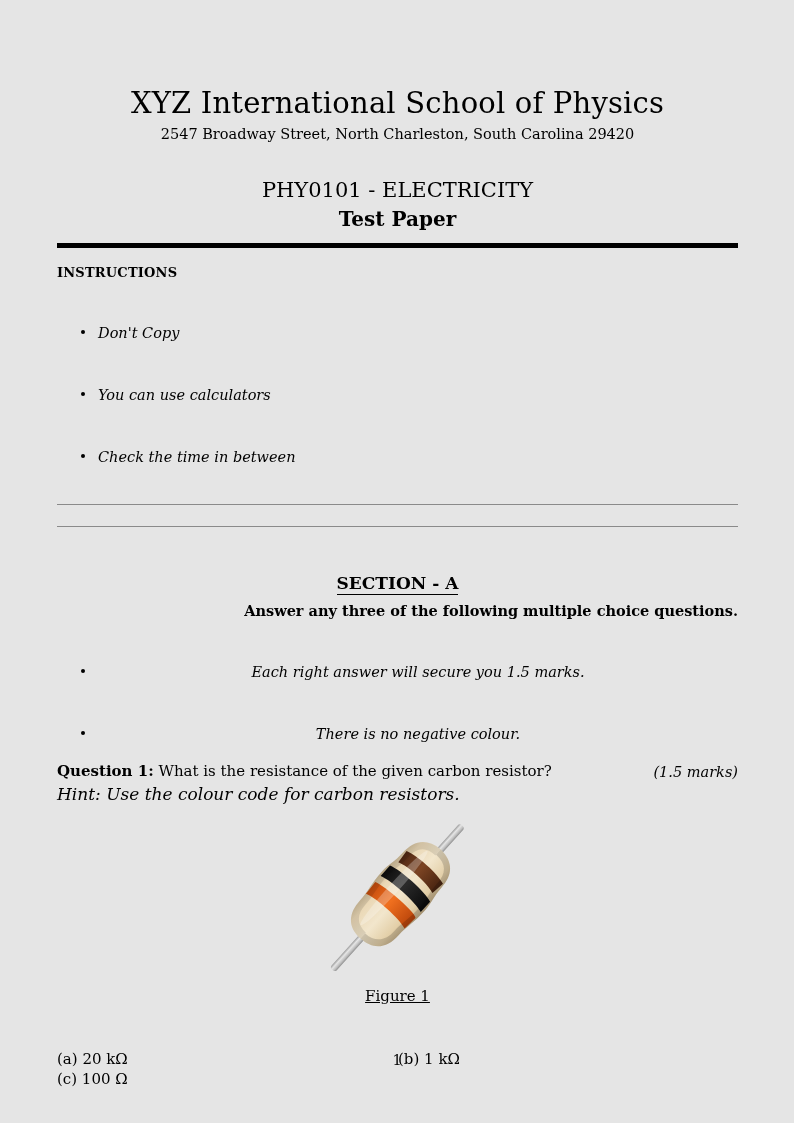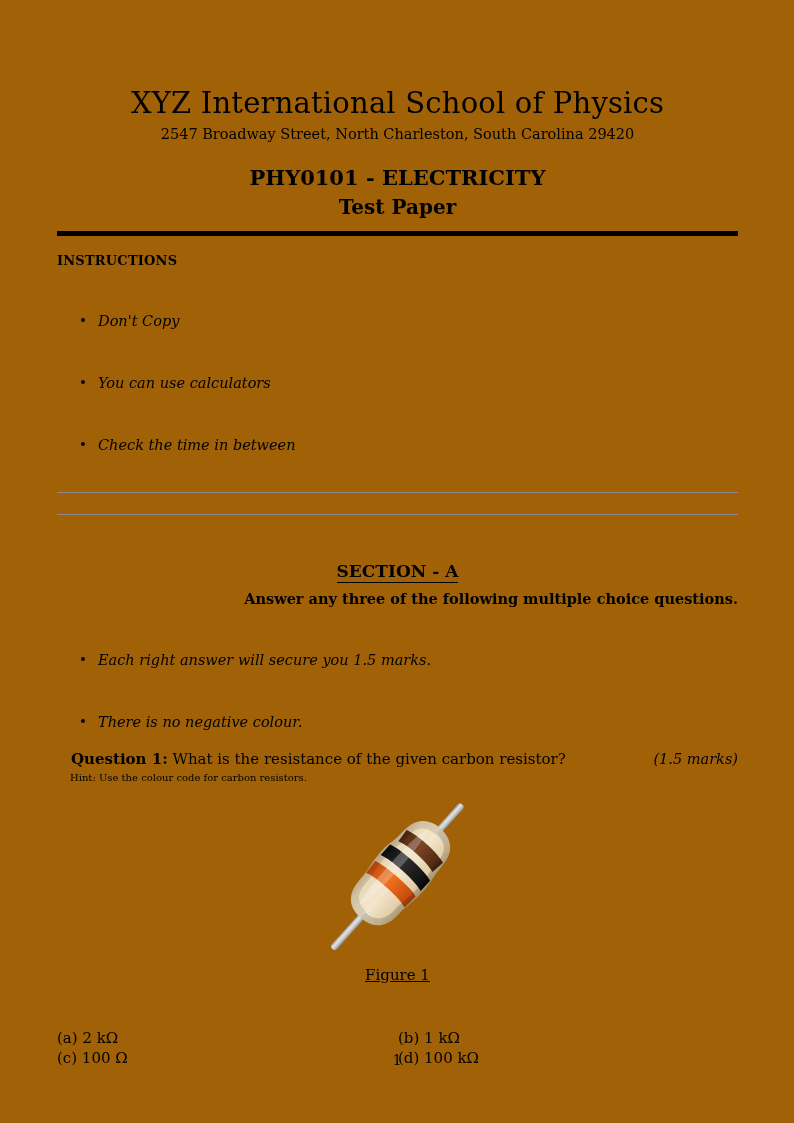--- a/index.html
+++ b/index.html
@@ -4,21 +4,21 @@
 <style>
   html, body {
     margin: 0;
     padding: 0;
     background: #ffffff;
   }
   .page {
     position: relative;
     width: 794px;
     height: 1123px;
-    background: #a16207;
+    background: #e5e5e5;
     margin: 0 auto;
     font-family: "DejaVu Serif", "Liberation Serif", serif;
     color: #000000;
     overflow: hidden;
   }
   .content {
     position: absolute;
     left: 57px;
     top: 0;
     width: 681px;
@@ -35,22 +35,22 @@
   }
   .school-address {
     text-align: center;
     font-size: 14.5px;
     margin-top: 6px;
     line-height: 1.2;
   }
   .course-title {
     text-align: center;
     font-size: 21px;
-    font-weight: bold;
-    margin-top: 22px;
+    font-weight: normal;
+    margin-top: 34px;
     line-height: 1.25;
   }
   .paper-title {
     text-align: center;
     font-size: 20px;
     font-weight: bold;
     margin-top: 3px;
     line-height: 1.25;
   }
 
@@ -86,21 +86,21 @@
     margin-top: 17px;
     letter-spacing: 0.2px;
   }
   ul.bullets {
     list-style: none;
     margin: 0;
     padding: 0;
   }
   ul.bullets.loose { margin-top: 12px; }
   ul.bullets.loose li { margin-bottom: 19px; }
-  ul.bullets.tight { margin-top: 11px; }
+  ul.bullets.tight { margin-top: 11px; text-align: center; }
   ul.bullets.tight li { margin-bottom: 3px; }
   ul.bullets li {
     position: relative;
     padding-left: 41px;
     font-style: italic;
     font-size: 14.5px;
     line-height: 1.25;
     margin-top: 44px;
   }
   ul.bullets li .dot {
@@ -129,38 +129,37 @@
     text-align: right;
     font-size: 14.5px;
     font-weight: bold;
     margin-top: 9px;
   }
 
   
   .question-row {
     display: flex;
     justify-content: space-between;
-    align-items: center;
+    align-items: flex-end;
     margin-top: 19px;
     font-size: 15px;
     line-height: 1.3;
-    margin-left: 14px;
   }
   .question-text .qlabel { font-weight: bold; }
   .question-marks {
     font-style: italic;
     font-size: 14.5px;
     white-space: nowrap;
     padding-left: 14px;
   }
   .question-hint {
-    font-size: 10px;
+    font-style: italic;
+    font-size: 17px;
     margin-top: 1px;
     line-height: 1.3;
-    margin-left: 13px;
   }
 
   
   .figure-block {
     margin-top: 8px;
     text-align: center;
     text-decoration: underline;
   }
   .figure-stage {
     position: relative;
@@ -323,25 +322,24 @@
                      C 130 100, 133 92, 133 76 C 133 66, 130 60, 130 48 C 130 34, 124 27, 110 27 Z" fill="#000000" opacity="0.16"></path>
             <ellipse cx="101" cy="80" rx="5" ry="50" fill="#ffffff" opacity="0.26"></ellipse>
           </g>
         </svg>
       </div>
       <div class="figure-caption">Figure 1</div>
     </div>
 
     <div class="options">
       <div class="options-row">
-        <div class="options-col left">(a) 2 kΩ</div>
+        <div class="options-col left">(a) 20 kΩ</div>
         <div class="options-col right">(b) 1 kΩ</div>
       </div>
       <div class="options-row">
         <div class="options-col left">(c) 100 Ω</div>
-        <div class="options-col right">(d) 100 kΩ</div>
       </div>
     </div>
 
   </div>
 
   <div class="page-number">1</div>
 </div>
 
 </body></html>

